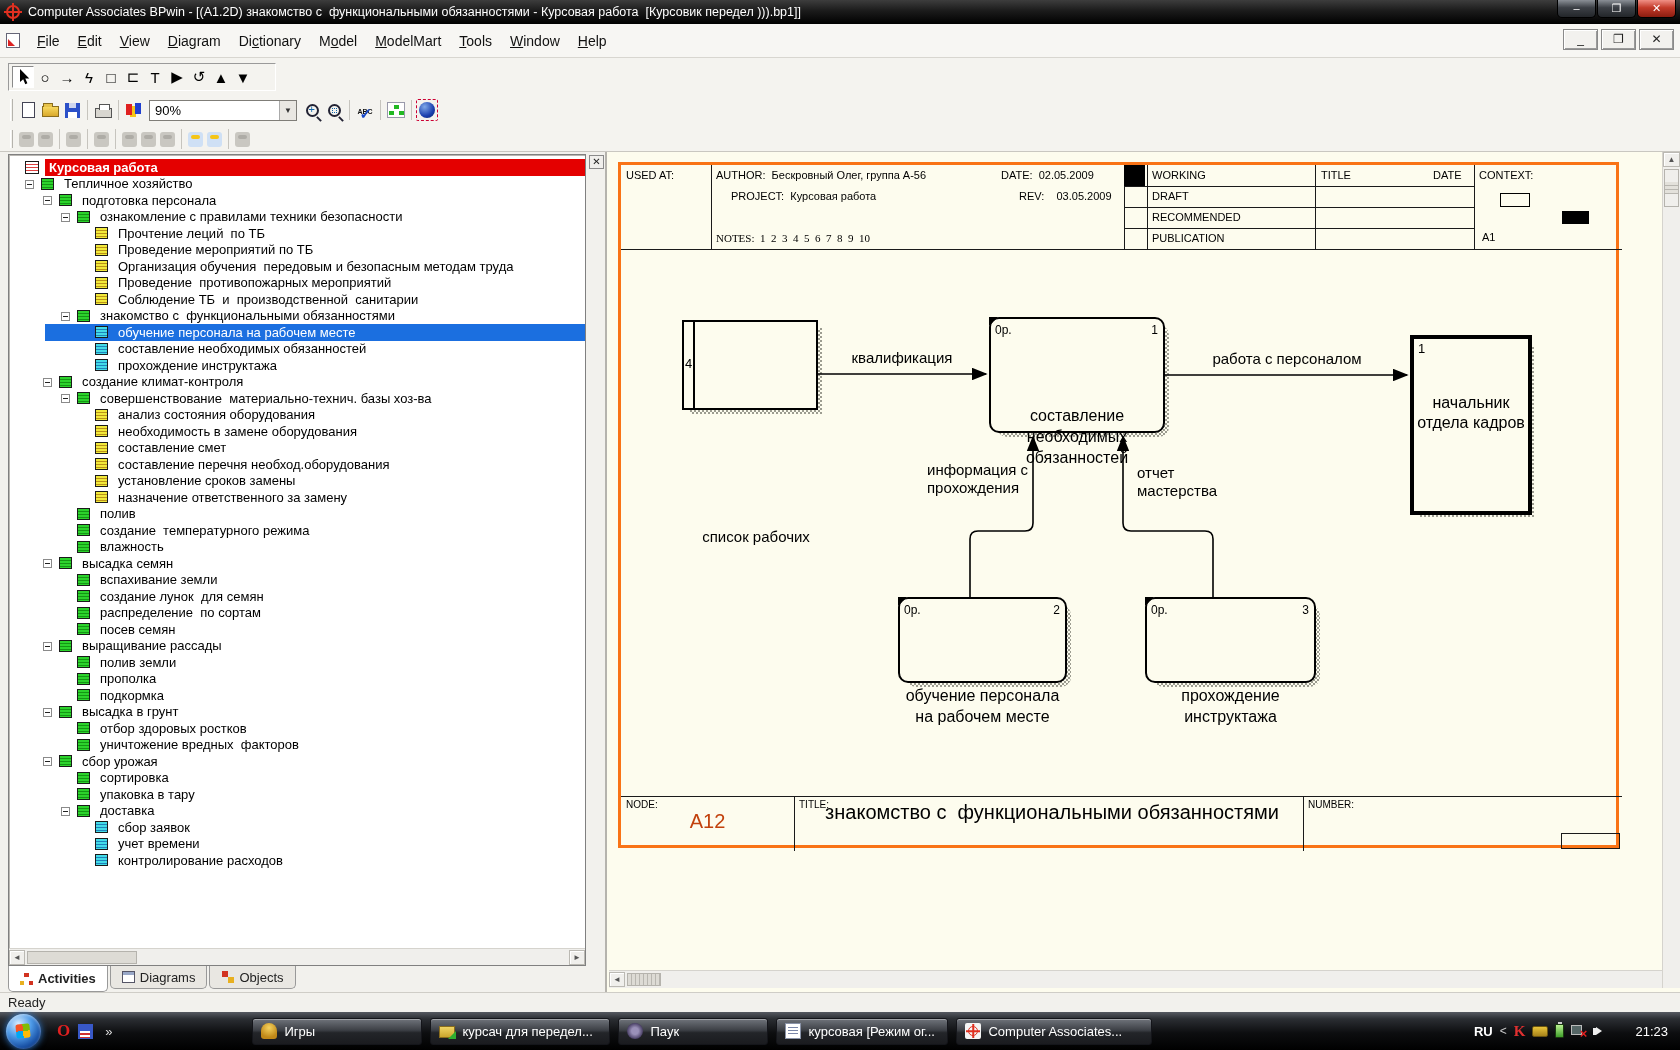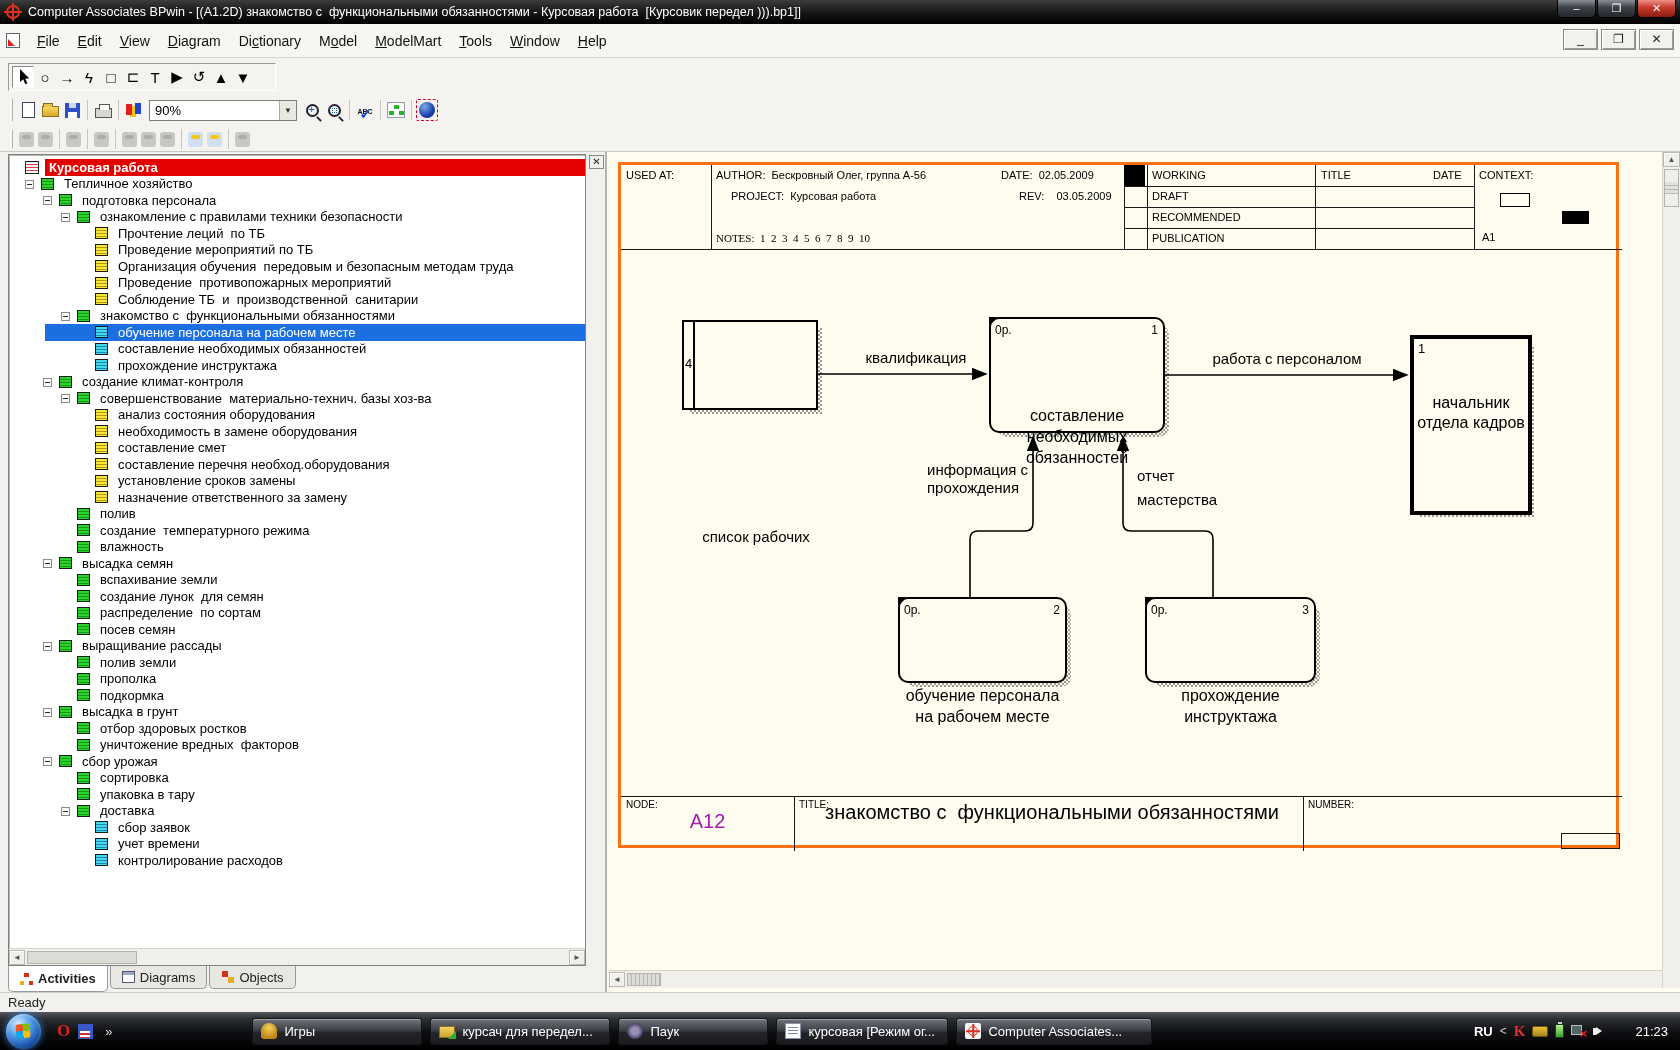--- a/index.html
+++ b/index.html
@@ -118,21 +118,21 @@
 
   
   #dpanel{position:absolute;left:605px;top:152px;width:1075px;height:840px;background:#fdfcee;border-left:2px solid #b5b3ad;}
   #sheet{position:absolute;left:11px;top:10px;width:1001px;height:686px;border:3px solid #f97316;background:#fdfcee;z-index:0;}
   .ln{position:absolute;background:#1a1a1a;}
   .klabel{position:absolute;font-size:11px;color:#000;white-space:pre;}
   .blacksq{position:absolute;left:503px;top:0;width:21px;height:21px;background:#000;}
   .ctx-white{position:absolute;left:879px;top:28px;width:30px;height:14px;border:1.5px solid #000;background:#fdfcee;}
   .ctx-black{position:absolute;left:941px;top:46px;width:27px;height:13px;background:#000;}
   .num-box{position:absolute;left:940px;top:668px;width:59px;height:16px;border:1px solid #1a1a1a;}
-  .node-val{position:absolute;left:0;top:645px;width:173px;text-align:center;font-size:20px;color:#a21caf;}
+  .node-val{position:absolute;left:0;top:645px;width:173px;text-align:center;font-size:20px;color:#c2410c;}
   .title-val{position:absolute;left:180px;top:636px;width:502px;text-align:center;font-size:20px;color:#000;white-space:pre;}
   #dsvg{position:absolute;left:0;top:0;}
   .dbox{position:absolute;background:#fdfcee;color:#000;text-align:center;white-space:pre-line;}
   .dbox .cost{position:absolute;left:4px;top:1px;font-size:12px;}
   .dbox .bnum{position:absolute;right:5px;top:1px;font-size:12px;}
   .rounded{border:2.5px solid #000;border-radius:10px;font-size:16px;}
   .rounded::before{content:'';position:absolute;left:6px;top:6px;width:100%;height:100%;border-radius:10px;z-index:-1;
     background-image:conic-gradient(#9c9c90 25%,transparent 0 50%,#9c9c90 0 75%,transparent 0);background-size:4px 4px;}
   .rounded::after{content:'';position:absolute;left:-2px;top:-2px;width:0;height:0;border-left:9px solid #000;border-bottom:9px solid transparent;}
   .sq-shadow::before{content:'';position:absolute;left:6px;top:6px;width:100%;height:100%;z-index:-1;
@@ -572,25 +572,25 @@
         <marker id="ah" markerWidth="10" markerHeight="8" refX="9" refY="4" orient="auto">
           <path d="M0,0 L10,4 L0,8 Z" fill="#000"></path>
         </marker>
       </defs>
       <line x1="197" y1="209" x2="365" y2="209" stroke="#000" stroke-width="1.6" marker-end="url(#ah)"></line>
       <line x1="544" y1="210" x2="786" y2="210" stroke="#000" stroke-width="1.6" marker-end="url(#ah)"></line>
       <path d="M349,432 L349,374 Q349,366 357,366 L404,366 Q412,366 412,358 L412,272" fill="none" stroke="#000" stroke-width="1.6" marker-end="url(#ah)"></path>
       <path d="M592,432 L592,374 Q592,366 584,366 L510,366 Q502,366 502,358 L502,272" fill="none" stroke="#000" stroke-width="1.6" marker-end="url(#ah)"></path>
     </svg>
 
-    <span class="alabel" style="left:212px;top:184px;width:166px;text-align:center;">квалификация</span>
+    <span class="alabel" style="left:198px;top:184px;width:166px;text-align:center;">квалификация</span>
     <span class="alabel" style="left:560px;top:185px;width:212px;text-align:center;">работа с персоналом</span>
     <span class="alabel" style="left:306px;top:296px;line-height:18px;">информация с
 прохождения</span>
-    <span class="alabel" style="left:516px;top:299px;line-height:24px;">отчет
+    <span class="alabel" style="left:516px;top:299px;line-height:18px;">отчет
 мастерства</span>
 
     <div class="dbox sq-shadow" id="box-ext">
       <span class="refnum">4</span>
       <span>список рабочих</span>
     </div>
     <div class="dbox rounded" id="box-main">
       <span class="cost">0р.</span>
       <span class="bnum">1</span>
       <span>составление

